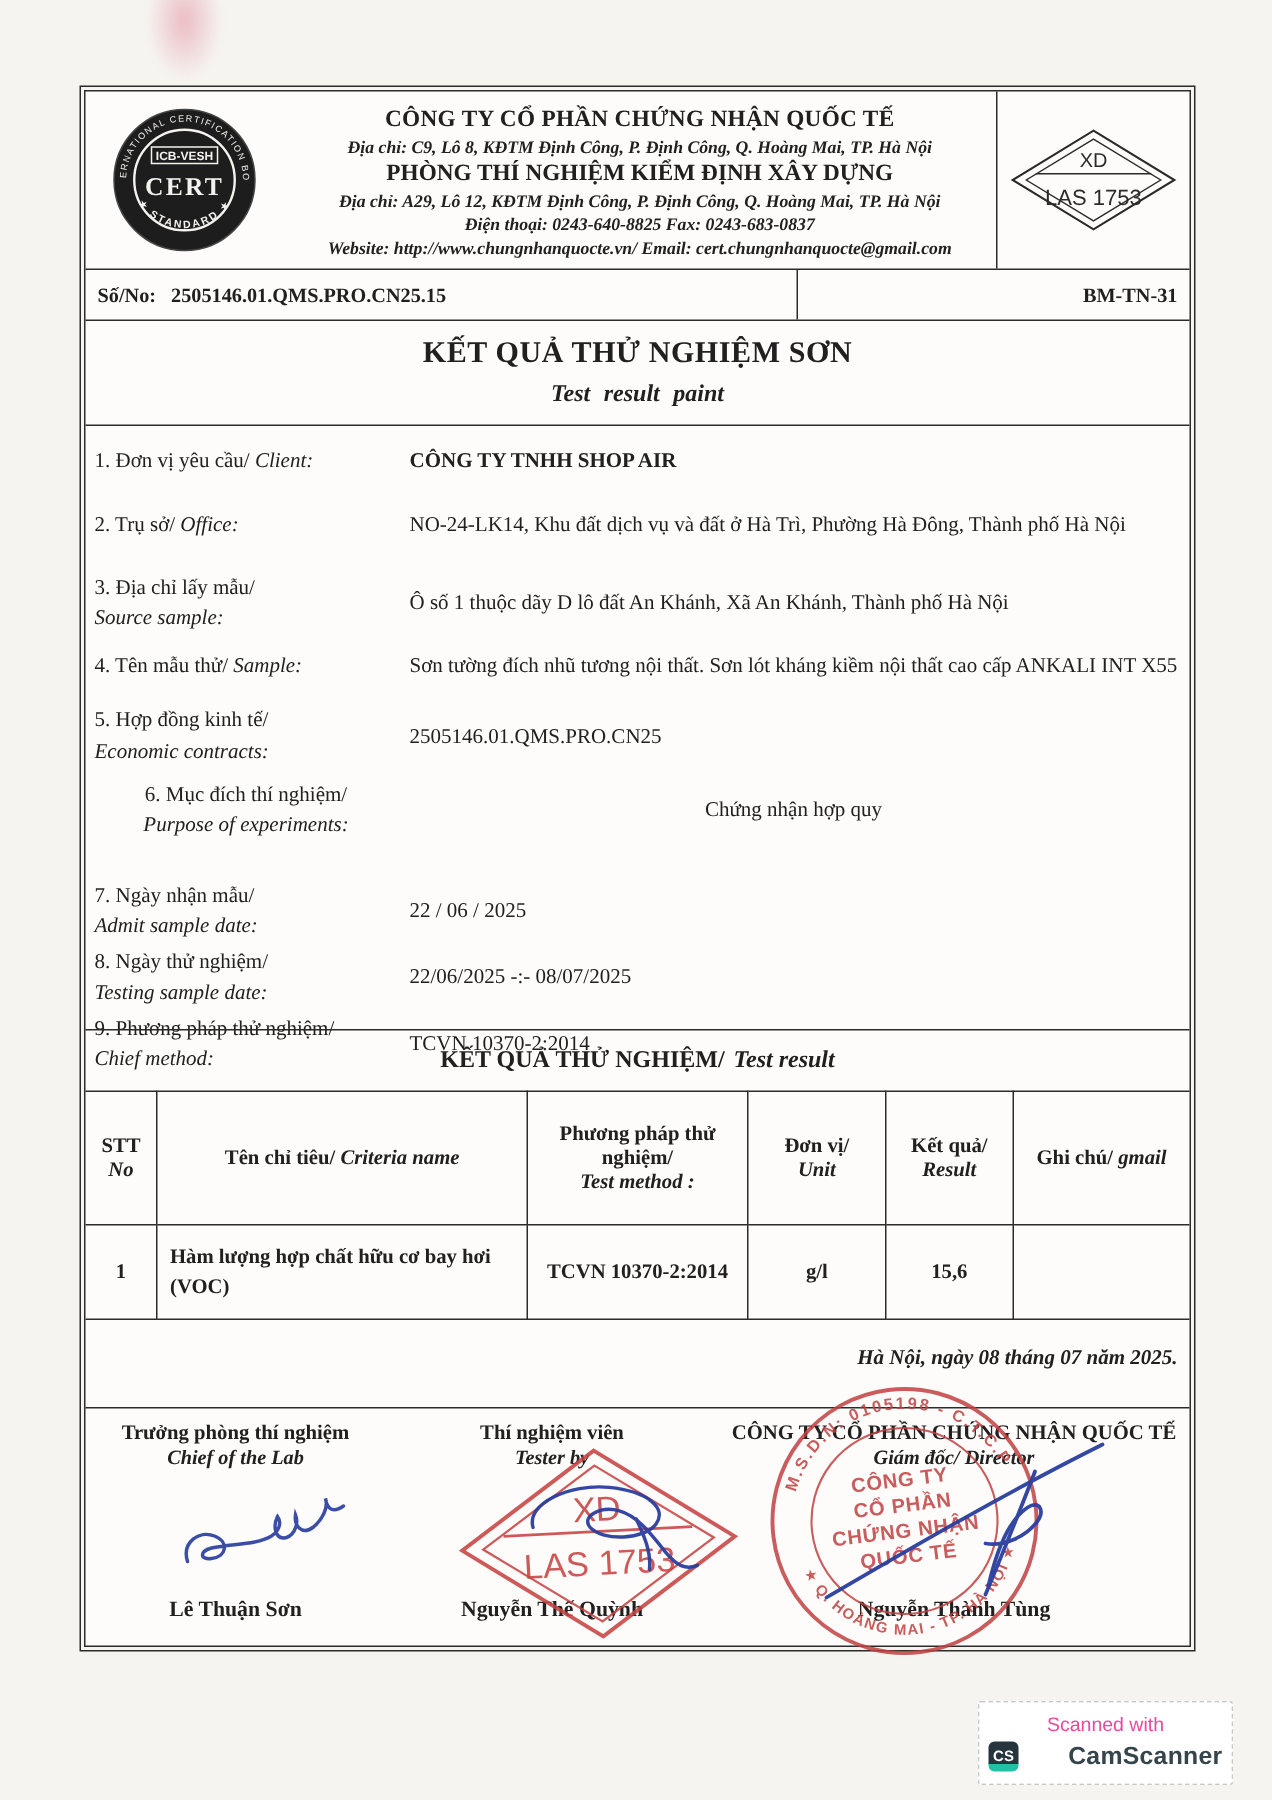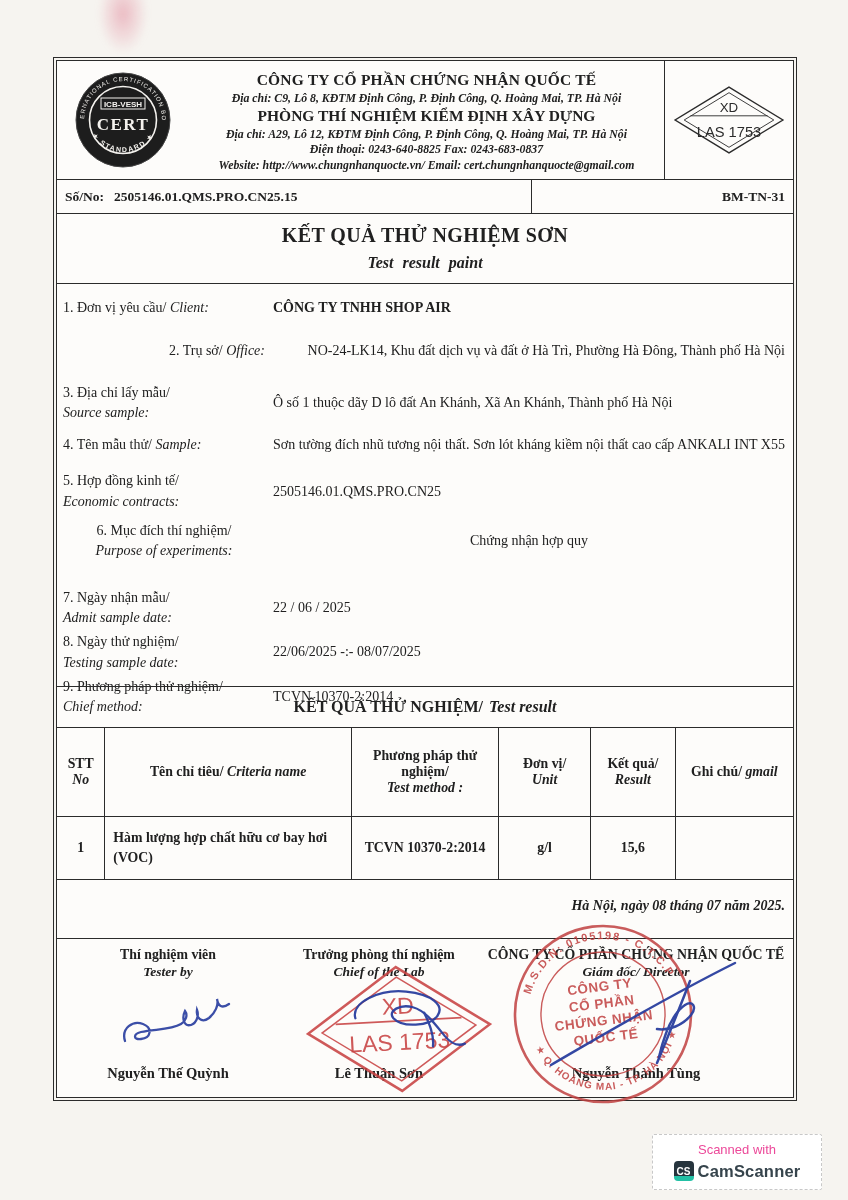--- a/index.html
+++ b/index.html
@@ -59,21 +59,21 @@
   .sig-col.c3{flex:1;}
   .role-vi{font-weight:700;font-size:13.8px;line-height:1.25;}
   .role-en{font-weight:700;font-style:italic;font-size:13.5px;line-height:1.3;}
   .sig-name{margin-top:auto;margin-bottom:15px;font-weight:700;font-size:14.5px;}
   .stamp{position:absolute;pointer-events:none;}
   
   .cs-badge{position:absolute;left:652px;top:1134px;width:170px;background:#fff;
             border:1px dashed #c8c8c8;border-radius:2px;box-sizing:border-box;
             padding:7px 6px 8px 6px;text-align:center;font-family:"Liberation Sans","DejaVu Sans",sans-serif;}
   .cs-line1{color:#ec4899;font-size:13px;}
-  .cs-line2{display:flex;align-items:center;justify-content:center;gap:4px;margin-top:4px;}
+  .cs-line2{display:flex;align-items:center;justify-content:space-between;gap:4px;margin-top:4px;}
   .cs-logo{width:20px;height:20px;border-radius:4px;color:#fff;font-size:10px;font-weight:700;
            display:flex;align-items:center;justify-content:center;
            background:linear-gradient(#26343d 76%,#23c0a5 76%);}
   .cs-brand{color:#36444c;font-size:16.5px;font-weight:700;letter-spacing:.2px;}
   svg text{font-family:"Liberation Sans","DejaVu Sans",sans-serif;}
   svg .serifT{font-family:"Liberation Serif","DejaVu Serif",serif;}
 </style>
 </head>
 <body>
 
@@ -136,21 +136,21 @@
   <div class="title-block">
     <div class="title-vi">KẾT QUẢ THỬ NGHIỆM SƠN</div>
     <div class="title-en">Test result paint</div>
   </div>
 
   <div class="fields">
     <div class="field" style="margin-bottom:23px;">
       <div class="f-label"><span>1. Đơn vị yêu cầu/</span> <span class="f-en">Client:</span></div>
       <div class="f-value bold">CÔNG TY TNHH SHOP AIR</div>
     </div>
-    <div class="field" style="margin-bottom:21px;text-align:right;">
+    <div class="field" style="margin-bottom:21px;">
       <div class="f-label"><span>2. Trụ sở/</span> <span class="f-en">Office:</span></div>
       <div class="f-value">NO-24-LK14, Khu đất dịch vụ và đất ở Hà Trì, Phường Hà Đông, Thành phố Hà Nội</div>
     </div>
     <div class="field" style="margin-bottom:12px;">
       <div class="f-label"><span>3. Địa chỉ lấy mẫu/</span><br><span class="f-en">Source sample:</span></div>
       <div class="f-value">Ô số 1 thuộc dãy D lô đất An Khánh, Xã An Khánh, Thành phố Hà Nội</div>
     </div>
     <div class="field" style="margin-bottom:16px;">
       <div class="f-label"><span>4. Tên mẫu thử/</span> <span class="f-en">Sample:</span></div>
       <div class="f-value">Sơn tường đích nhũ tương nội thất. Sơn lót kháng kiềm nội thất cao cấp ANKALI INT X55</div>
@@ -207,29 +207,29 @@
       <td>g/l</td>
       <td>15,6</td>
       <td></td>
     </tr>
   </tbody>
     </table>
 
   <div class="date-row">Hà Nội, ngày 08 tháng 07 năm 2025.</div>
 
   <div class="sig-row">
+    <div class="sig-col c2">
+      <div class="role-vi">Trưởng phòng thí nghiệm</div>
+      <div class="role-en">Chief of the Lab</div>
+      <div class="sig-name">Lê Thuận Sơn</div>
+    </div>
     <div class="sig-col c1">
       <div class="role-vi">Thí nghiệm viên</div>
       <div class="role-en">Tester by</div>
       <div class="sig-name">Nguyễn Thế Quỳnh</div>
-    </div>
-    <div class="sig-col c2">
-      <div class="role-vi">Trưởng phòng thí nghiệm</div>
-      <div class="role-en">Chief of the Lab</div>
-      <div class="sig-name">Lê Thuận Sơn</div>
     </div>
     <div class="sig-col c3">
       <div class="role-vi">CÔNG TY CỔ PHẦN CHỨNG NHẬN QUỐC TẾ</div>
       <div class="role-en">Giám đốc/ Director</div>
       <div class="sig-name">Nguyễn Thành Tùng</div>
     </div>
   </div>
 
   <svg class="stamp" style="left:62px;top:925px;" width="150" height="70" viewBox="0 0 150 70">
     <path d="M 6 55 C 2 42 14 34 24 38 C 34 42 32 52 22 53 C 14 54 14 48 22 46 C 36 43 52 44 62 38 C 67 35 69 29 66 25 C 63 31 64 41 72 39 C 78 37 80 29 78 24 C 77 31 82 38 90 32 C 96 27 100 19 98 13 C 99 20 103 23 110 18" fill="none" stroke="#2a3f9f" stroke-width="2.3" stroke-linecap="round" opacity=".92"></path>

